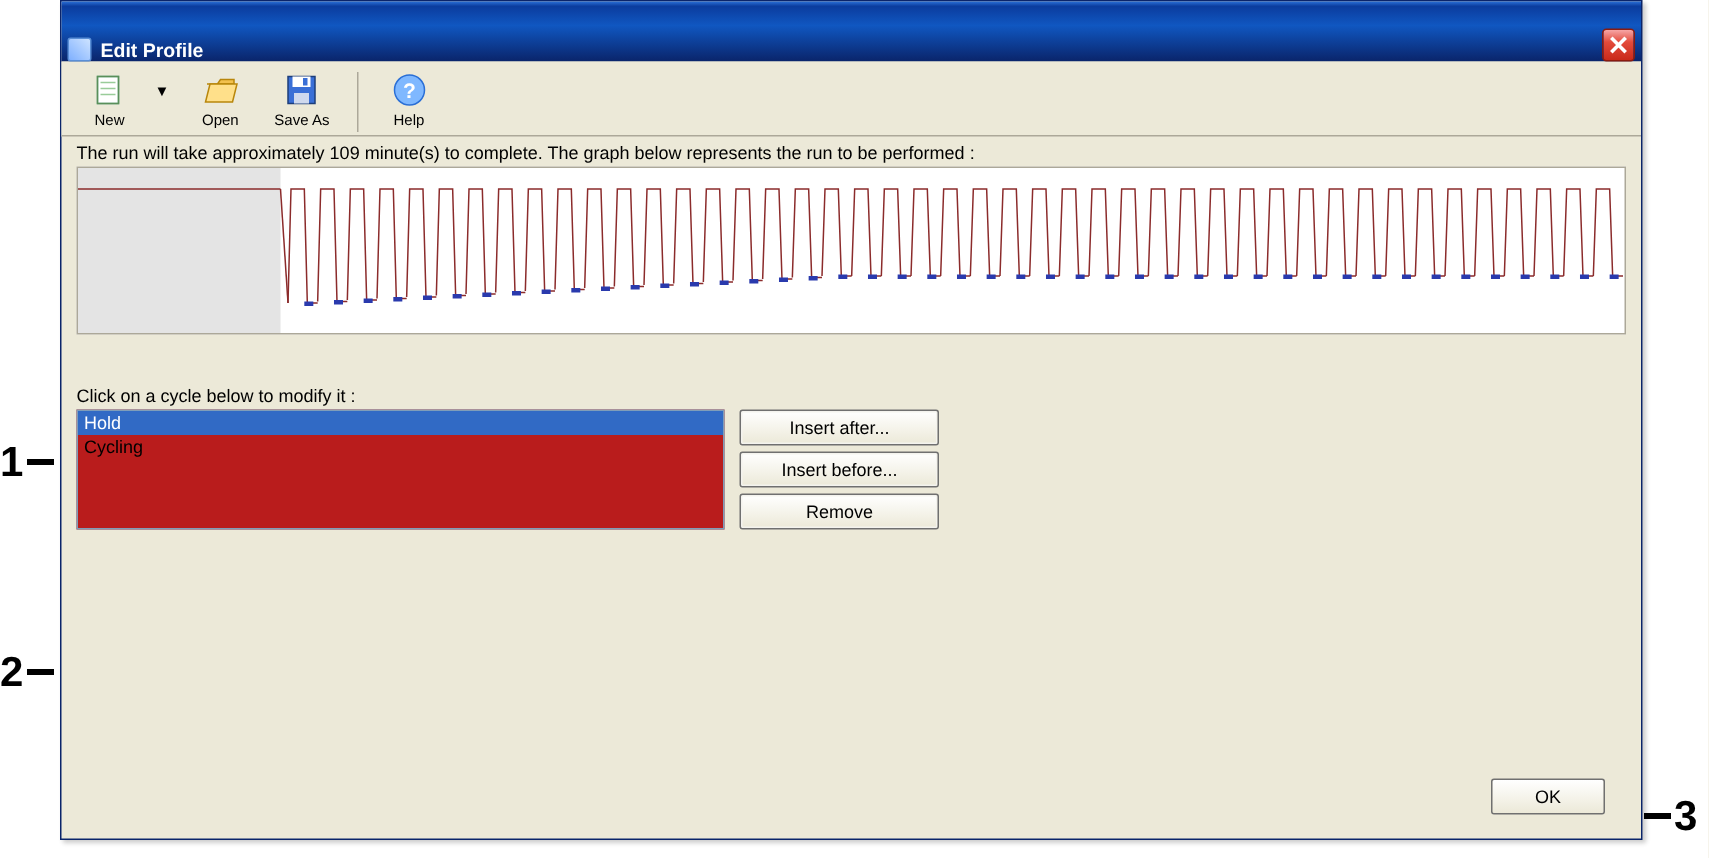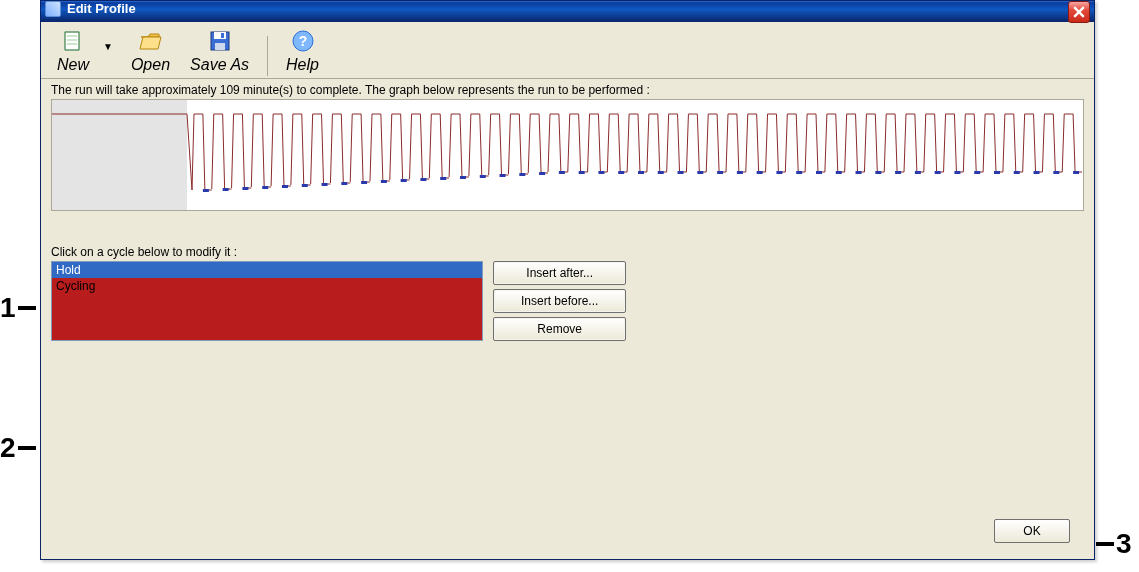--- a/index.html
+++ b/index.html
@@ -16,25 +16,25 @@
     position: absolute;
     left: 40px;
     top: 0;
     width: 1055px;
     height: 560px;
     border: 1px solid #0A246A;
     background: #ECE9D8;
     box-shadow: 2px 2px 3px rgba(0,0,0,0.2);
   }
   .titlebar {
-    height: 21px;
+    height: 40px;
     background: linear-gradient(to bottom, #3a6ea5 0%, #0A246A 50%, #0A246A 100%);
     background: linear-gradient(to bottom, #2a6fd6 0%, #0b3c9e 8%, #1057c1 40%, #0A246A 100%);
     display: flex;
-    align-items: flex-start;
+    align-items: flex-end;
     padding: 0 4px;
     color: #fff;
   }
   .titleicon {
     width: 16px; height: 16px;
     background: linear-gradient(45deg,#7fb0ff,#cde3ff);
     border: 1px solid #5a8fd6;
     margin-right: 6px;
     display:inline-block;
     border-radius:2px;
@@ -63,21 +63,21 @@
   }
   .tbtn {
     display:flex;
     flex-direction:column;
     align-items:center;
     padding: 2px 8px;
     min-width: 48px;
     cursor:default;
   }
   .tbtn .ico { width:26px;height:26px;display:flex;align-items:center;justify-content:center; }
-  .tbtn .lbl { font-size:16px; color:#000; margin-top:2px;font-style:italic; }
+  .tbtn .lbl { font-size:10px; color:#000; margin-top:2px; }
   .tsep { width:1px; background:#aca899; height:40px; margin: 0 6px; }
   .tarrow { font-size:10px; margin: 0 6px 10px 2px; align-self:center;}
   .content { padding: 4px 10px 8px 10px; }
   .runinfo { font-size: 12px; margin-bottom: 2px; }
   .graphbox {
     border: 1px solid #aca899;
     background: #fff;
     height: 112px;
     position: relative;
     overflow:hidden;

